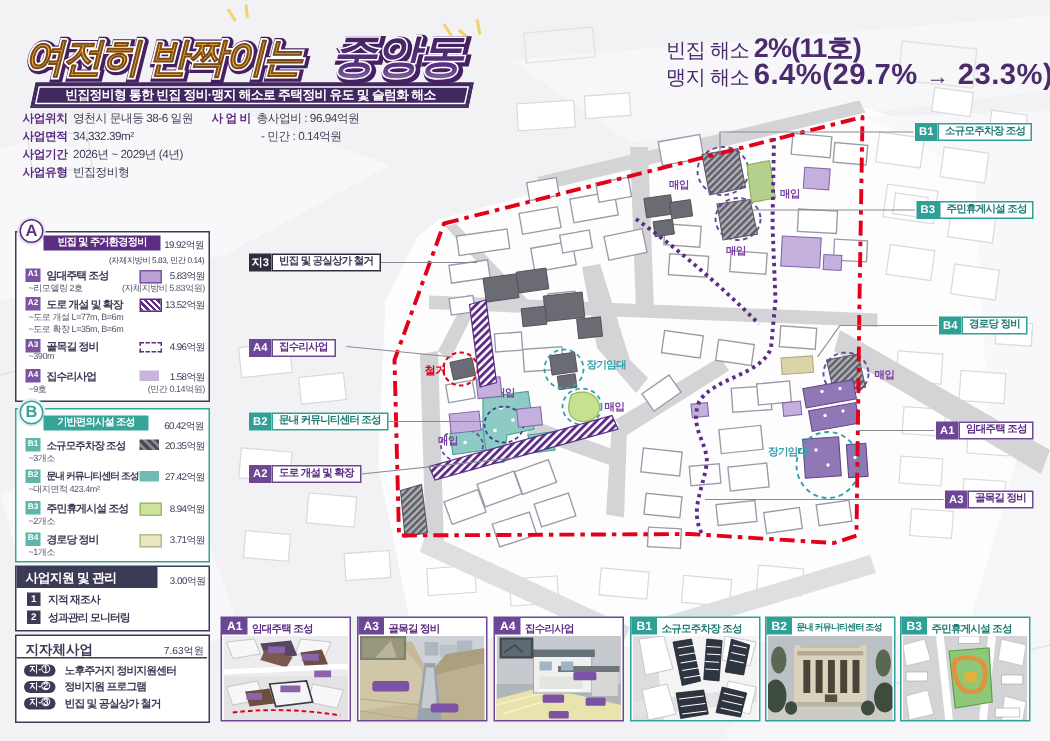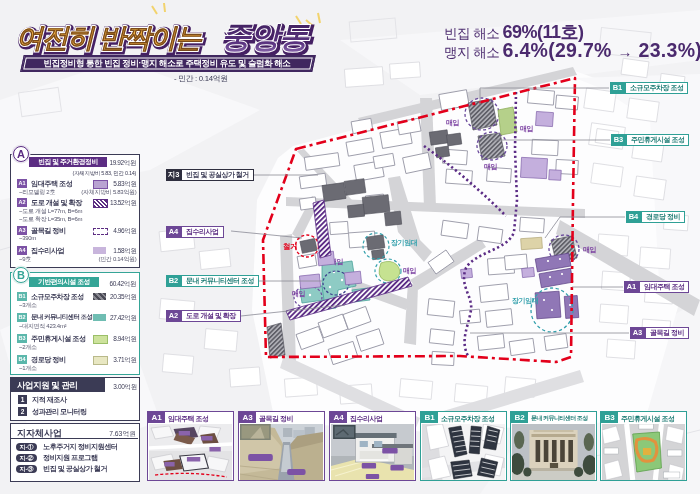--- a/index.html
+++ b/index.html
@@ -54,27 +54,34 @@
     <text x="222.5" y="40.5" font-size="30" fill="#452063" stroke="#452063" stroke-width="5" letter-spacing="-1">중앙동</text>
     <text x="221" y="39" font-size="30" fill="#ffffff" stroke="#ffffff" stroke-width="2" letter-spacing="-1">중앙동</text>
     <text x="221" y="39" font-size="30" fill="url(#pg)" letter-spacing="-1">중앙동</text>
   </g>
 </svg>
 
 <div class="abs" style="left:22px;top:55px;width:290px;height:15px;background:#40275f;transform:skewX(-12deg);border:1px solid #40275f;box-shadow:inset 0 0 0 1.5px #40275f, inset 0 0 0 2.5px #ffffff;"></div>
 
 <div class="abs" style="left:22px;top:58px;width:290px;text-align:center;color:#fff;font-size:8.5px;font-weight:bold;letter-spacing:-0.4px;">빈집정비형 통한 빈집 정비·맹지 해소로 주택정비 유도 및 슬럼화 해소</div>
 
+<div class="abs" style="z-index:5;left:15px;top:73px;font-size:7.8px;line-height:12px;letter-spacing:-0.3px;white-space:nowrap;">
+  <div><span class="lbl">사업위치</span>&nbsp; <span class="val">영천시 문내동 38-6 일원</span></div>
+  <div><span class="lbl">사업면적</span>&nbsp; <span class="val">34,332.39m²</span></div>
+  <div><span class="lbl">사업기간</span>&nbsp; <span class="val">2026년 ~ 2029년 (4년)</span></div>
+  <div><span class="lbl">사업유형</span>&nbsp; <span class="val">빈집정비형</span></div>
+</div>
 
 <div class="abs" style="z-index:5;left:141px;top:73px;font-size:7.8px;line-height:12px;letter-spacing:-0.3px;white-space:nowrap;">
+  <div><span class="lbl">사 업 비</span>&nbsp; <span class="val">총사업비 : 96.94억원</span></div>
   <div style="padding-left:33px;" class="val">- 민간 : 0.14억원</div>
 </div>
 
 <div class="abs" style="z-index:5;left:444px;top:20px;color:#4b2a6e;letter-spacing:-0.5px;white-space:nowrap;">
-  <div style="font-size:13.5px;height:19px;">빈집 해소 <span style="font-size:18px;font-weight:bold;">69%(11호)</span></div>
+  <div style="font-size:13.5px;height:19px;">빈집 해소 <span style="font-size:18px;font-weight:bold;">2%(11호)</span></div>
   <div style="font-size:13.5px;">맹지 해소 <span style="font-size:19.5px;font-weight:bold;letter-spacing:0.3px;">6.4%(29.7% <span style="font-size:15px;">→</span> 23.3%)</span></div>
 </div>
 
 
 <div class="abs" style="left:10px;top:154px;width:128px;height:112px;background:#fff;border:1.5px solid #3b3b55;"></div>
 
 <div class="abs" style="left:13px;top:146px;width:14px;height:14px;border-radius:50%;background:#fff;border:1.8px solid #5c2d83;color:#5c2d83;font-weight:bold;font-size:11px;text-align:center;line-height:14px;box-shadow:0 0 0 1.5px #e8e4ee;">A</div>
 
 <div class="abs" style="left:29px;top:157px;width:78px;height:10px;background:#5c2d83;color:#fff;font-size:6.8px;font-weight:bold;text-align:center;line-height:10px;letter-spacing:-0.5px;">빈집 및 주거환경정비</div>
 

